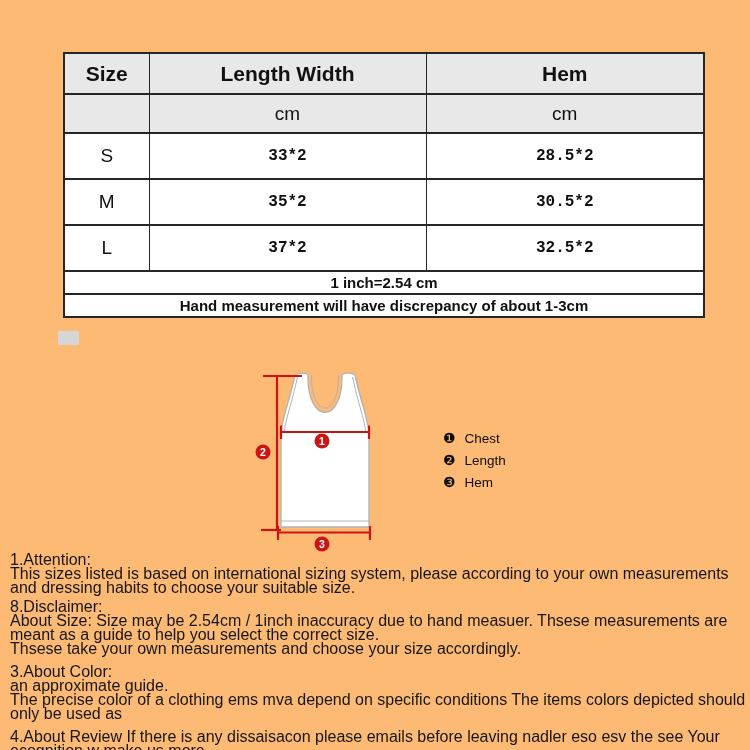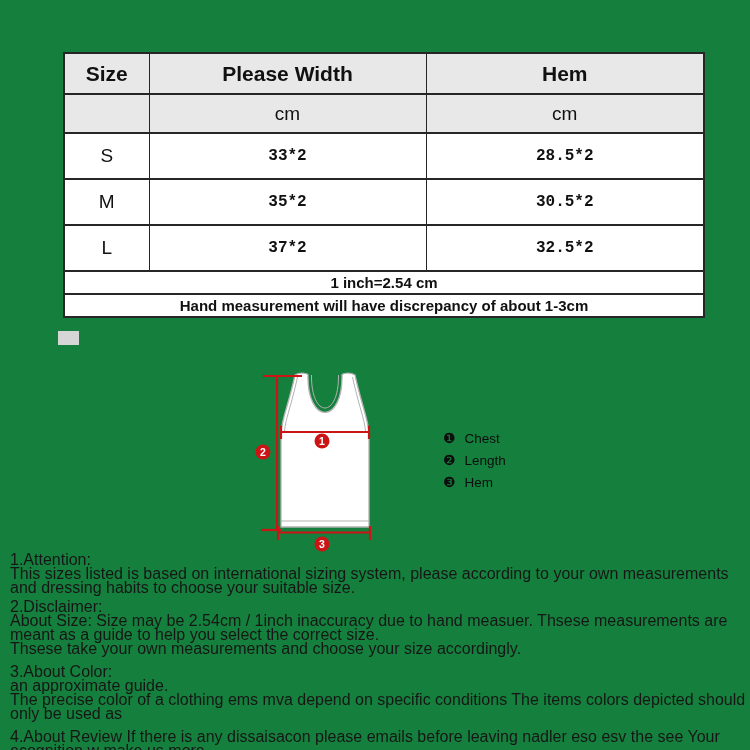--- a/index.html
+++ b/index.html
@@ -1,20 +1,20 @@
 <!DOCTYPE html>
 <html><head>
 <meta charset="utf-8">
 <style>
   html, body { margin: 0; padding: 0; background: #ffffff; }
   .canvas {
     position: relative;
     width: 750px;
     height: 750px;
-    background: #15803d;
+    background: #fdba74;
     overflow: hidden;
     font-family: "Liberation Sans", sans-serif;
     color: #111;
   }
 
   
   table.size-table {
     position: absolute;
     left: 63px;
     top: 52px;
@@ -123,21 +123,21 @@
 
   <table class="size-table">
     <colgroup>
       <col style="width:85px">
       <col style="width:277px">
       <col style="width:278px">
     </colgroup>
     <tbody>
       <tr class="head">
         <td>Size</td>
-        <td>Please Width</td>
+        <td>Length Width</td>
         <td>Hem</td>
       </tr>
       <tr class="unit">
         <td></td>
         <td>cm</td>
         <td>cm</td>
       </tr>
       <tr class="data">
         <td class="size-cell">S</td>
         <td>33*2</td>
@@ -225,21 +225,21 @@
       <span>Hem</span>
     </div>
   </div>
 
   <div class="notes">
     <div class="note-block first">
       <div>1.Attention:</div>
       <div>This sizes listed is based on international sizing system, please according to your own measurements and dressing habits to choose your suitable size.</div>
     </div>
     <div class="note-block gap">
-      <div>2.Disclaimer:</div>
+      <div>8.Disclaimer:</div>
       <div>About Size: Size may be 2.54cm / 1inch inaccuracy due to hand measuer. Thsese measurements are meant as a guide to help you select the correct size.</div>
       <div>Thsese take your own measurements and choose your size accordingly.</div>
     </div>
     <div class="note-block gap">
       <div>3.About Color:</div>
       <div>an approximate guide.</div>
       <div>The precise color of a clothing ems mva depend on specific conditions The items colors depicted should only be used as</div>
     </div>
     <div class="note-block">
       <div><span>4.About Review</span> <span>If there is any dissaisacon please emails before leaving nadler eso esv the see Your ecognition w make us more</span></div>

